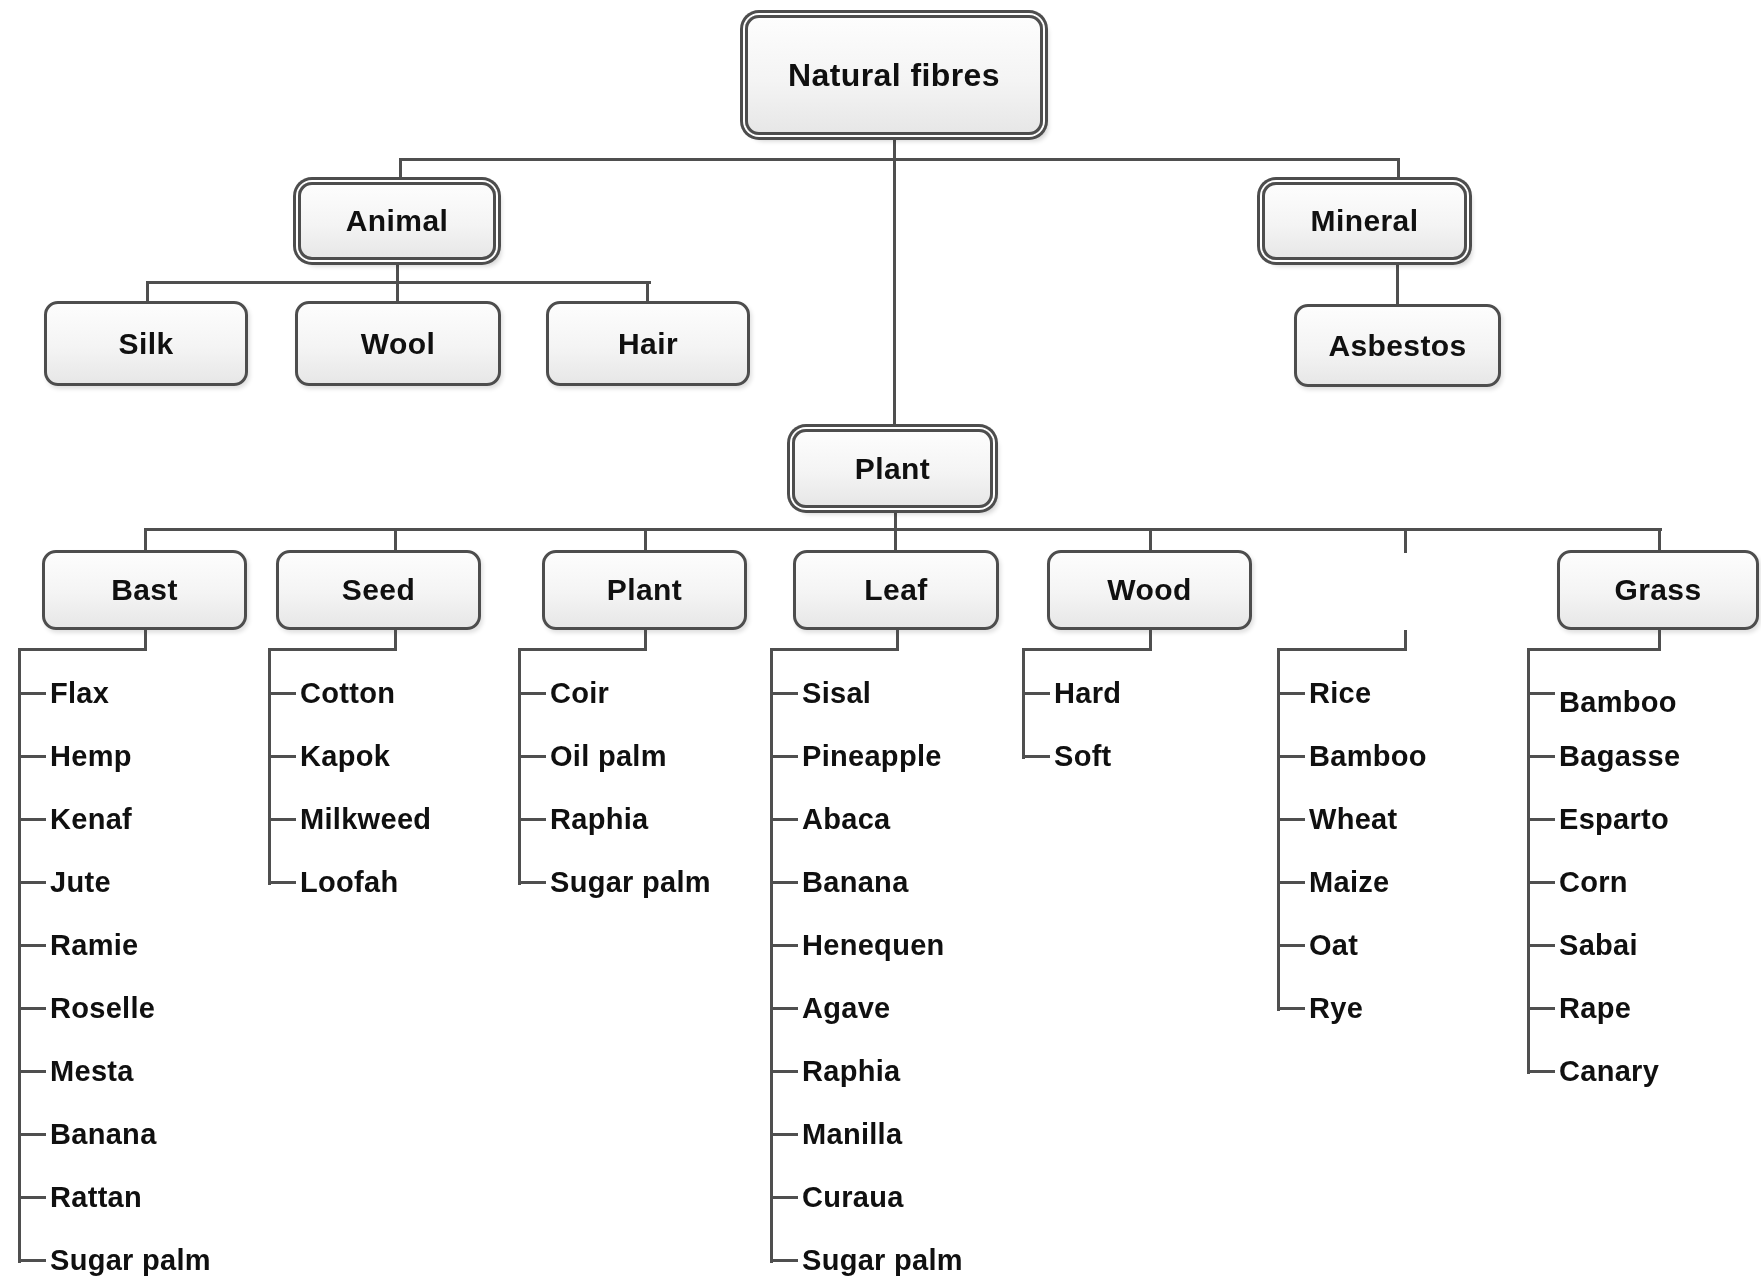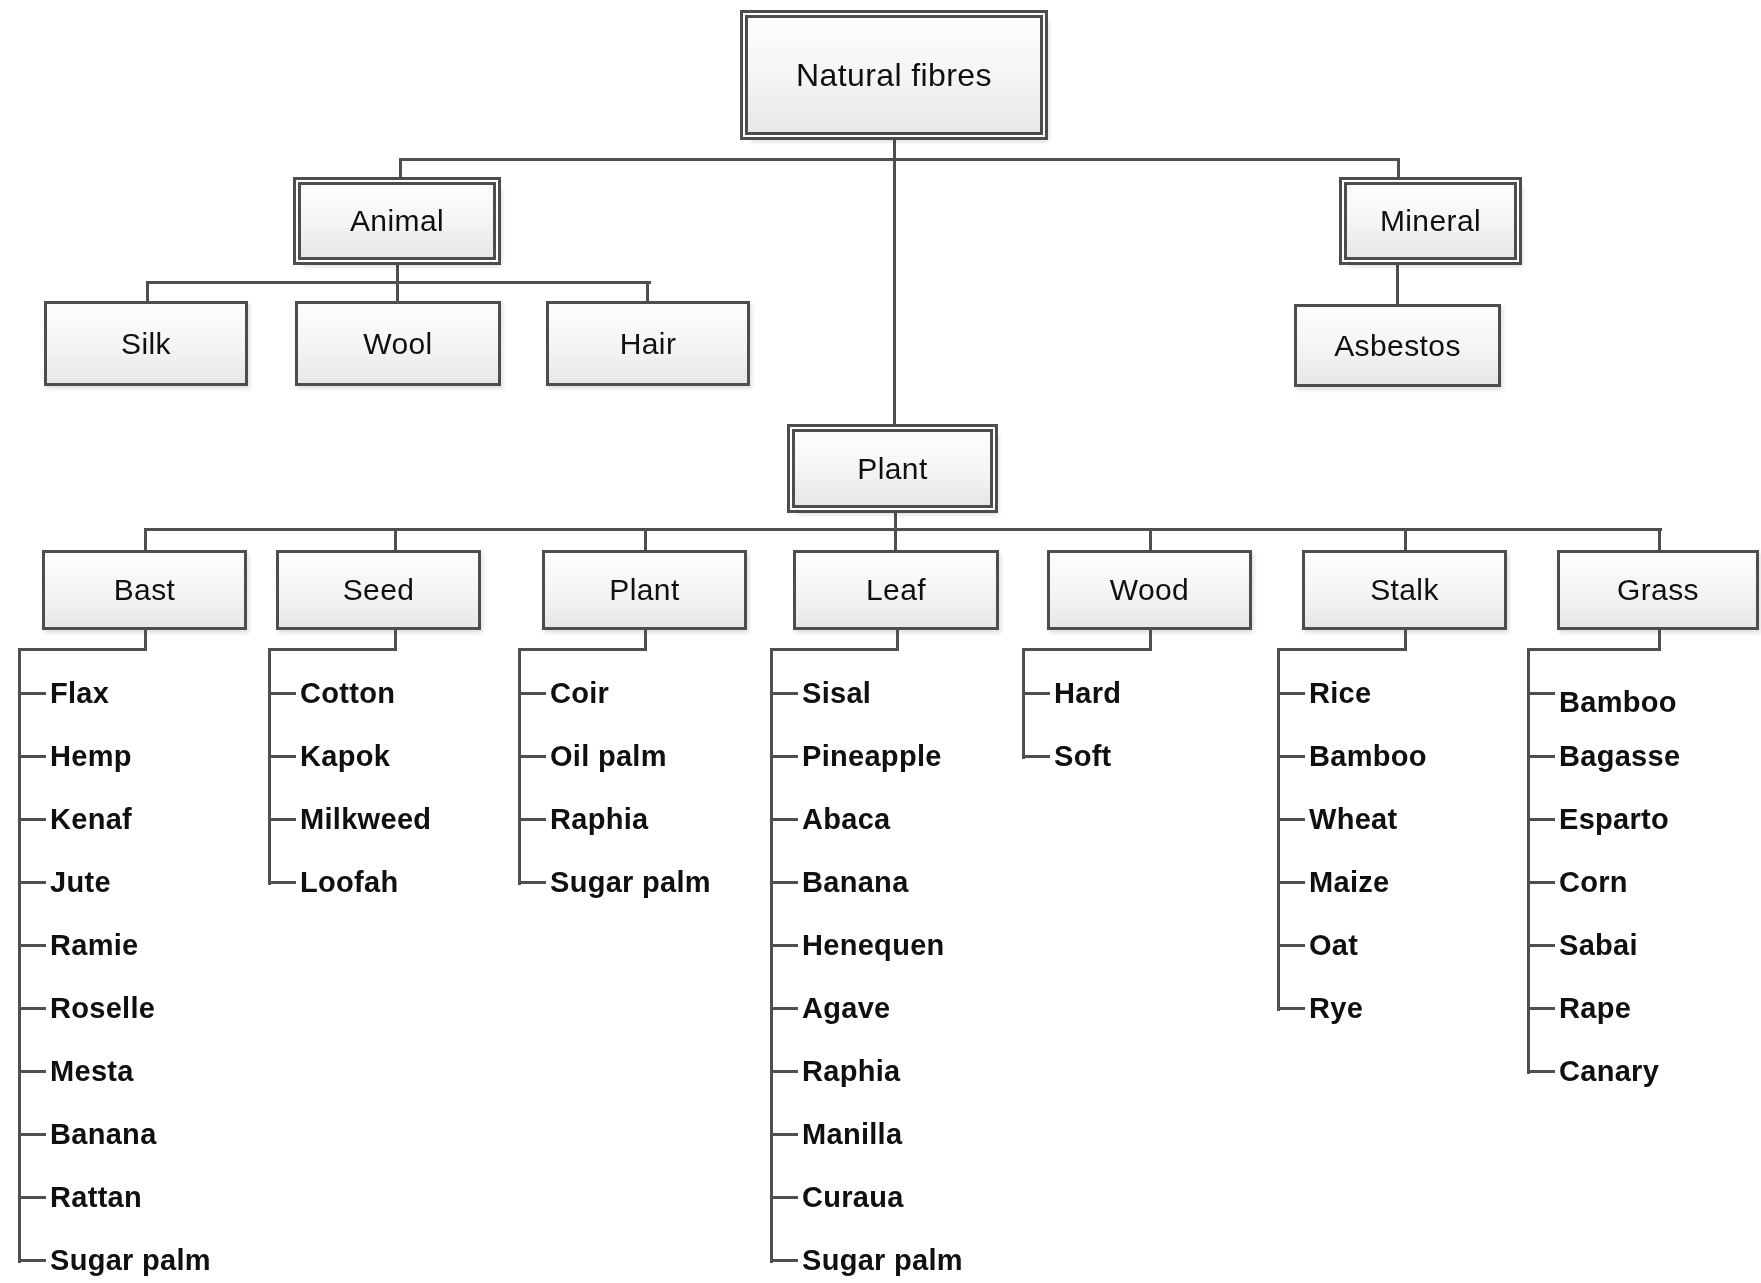--- a/index.html
+++ b/index.html
@@ -2,23 +2,23 @@
 <html><head>
 <meta charset="utf-8">
 <style>
   * { margin:0; padding:0; box-sizing:border-box; }
   html,body { background:#ffffff; }
   body { font-family:"Liberation Sans", sans-serif; }
   #canvas { position:relative; width:1761px; height:1283px; overflow:hidden;
             background:var(--bg,#ffffff); }
   .seg { position:absolute; background:var(--line,#4f4f4f); }
   .node { position:absolute; display:flex; align-items:center; justify-content:center;
-          border:3px solid var(--border,#4d4d4d); border-radius:0;
+          border:3px solid var(--border,#4d4d4d); border-radius:14px;
           background:linear-gradient(180deg,#fdfdfd 0%,#f4f4f4 55%,#e7e7e7 100%);
-          color:var(--text,#101010); font-weight:400; font-size:30px; letter-spacing:.4px;
+          color:var(--text,#101010); font-weight:700; font-size:30px; letter-spacing:.4px;
           box-shadow:2px 3px 4px rgba(0,0,0,.12); white-space:nowrap; }
   .node.double { box-shadow:0 0 0 2px #ffffff, 0 0 0 5px var(--border,#4d4d4d),
                  5px 6px 5px rgba(0,0,0,.18); }
   .node.root { font-size:32px; }
   .flist { position:absolute; width:250px; }
   .flist .drop  { position:absolute; top:0; width:3px; height:21px; background:var(--line,#4f4f4f); }
   .flist .elbow { position:absolute; top:18px; left:0; height:3px; background:var(--line,#4f4f4f); }
   .flist .spine { position:absolute; top:18px; left:0; width:3px; background:var(--line,#4f4f4f); }
   .flist .tick  { position:absolute; left:0; width:28px; height:3px; background:var(--line,#4f4f4f); }
   .flist .item  { position:absolute; left:32px; height:36px; line-height:36px; font-size:29px;
@@ -47,21 +47,21 @@
   <div class="seg" style="left:1404px;top:528px;width:3px;height:25px"></div>
   <div class="seg" style="left:1658px;top:528px;width:3px;height:25px"></div>
 
   <div class="node double root" style="left:745px;top:15px;width:298px;height:120px">
     <span>Natural fibres</span>
   </div>
 
   <div class="node double" style="left:298px;top:182px;width:198px;height:78px">
     <span>Animal</span>
   </div>
-  <div class="node double" style="left:1344px;top:182px;width:173px;height:78px">
+  <div class="node double" style="left:1262px;top:182px;width:205px;height:78px">
     <span>Mineral</span>
   </div>
   <div class="node double" style="left:792px;top:429px;width:201px;height:79px">
     <span>Plant</span>
   </div>
 
   <div class="node" style="left:44px;top:301px;width:204px;height:85px">
     <span>Silk</span>
   </div>
   <div class="node" style="left:295px;top:301px;width:206px;height:85px">
@@ -82,23 +82,20 @@
     <span>Seed</span>
   </div>
   <div class="node" style="left:542px;top:550px;width:205px;height:80px">
     <span>Plant</span>
   </div>
   <div class="node" style="left:793px;top:550px;width:206px;height:80px">
     <span>Leaf</span>
   </div>
   <div class="node" style="left:1047px;top:550px;width:205px;height:80px">
     <span>Wood</span>
-  </div>
-  <div class="node" style="left:1302px;top:550px;width:205px;height:80px">
-    <span>Stalk</span>
   </div>
   <div class="node" style="left:1557px;top:550px;width:202px;height:80px">
     <span>Grass</span>
   </div>
 
   <div class="flist" style="left:18px;top:630px">
       <div class="drop" style="left: 126px;"></div>
       <div class="elbow" style="width: 129px;"></div>
       <div class="spine" style="height: 615px;"></div>
       <div class="tick" style="top: 62px;"></div>

